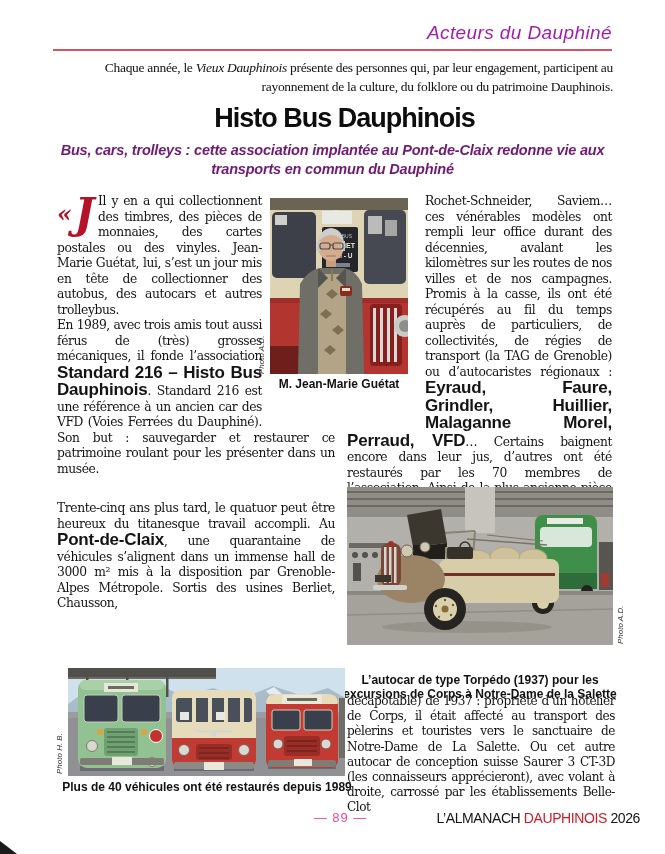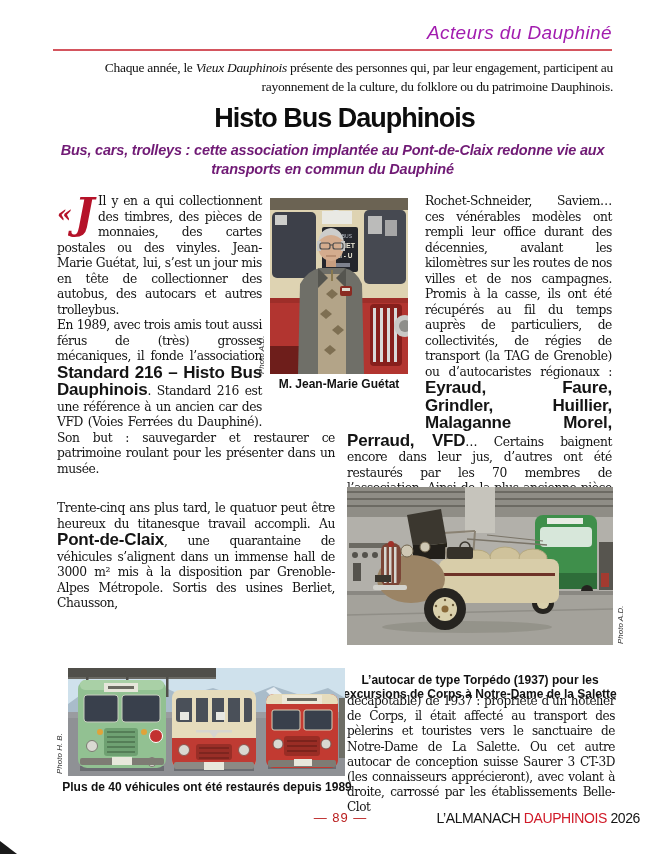--- a/index.html
+++ b/index.html
@@ -36,21 +36,21 @@
   .caption { position:absolute; font-family:"Liberation Sans", sans-serif; font-weight:bold; font-size:12px; line-height:1.18; text-align:center; color:#111; }
   #caption-guetat  { left:258px; top:377px; width:162px; }
   #caption-torpedo { left:340px; top:651px; width:280px;margin-top:22px; }
   #caption-buses   { left:57px;  top:780px; width:300px; }
 
   .credit { position:absolute; font-family:"Liberation Sans", sans-serif; font-style:italic; font-size:8px; color:#333; writing-mode:vertical-rl; transform:rotate(180deg); white-space:nowrap; }
   #credit-guetat  { left:257px; top:316px; height:58px; }
   #credit-torpedo { left:616px; top:586px; height:58px; }
   #credit-buses   { left:55px;  top:716px; height:58px; }
 
-  .footer-page { position:absolute; top:810px; left:0; width:665px; padding-left:16px; text-align:center; font-family:"Liberation Sans", sans-serif; font-size:13px; color:#b91c1c; letter-spacing:1px; }
+  .footer-page { position:absolute; top:810px; left:0; width:665px; padding-left:16px; text-align:center; font-family:"Liberation Sans", sans-serif; font-size:13px; color:#ec4899; letter-spacing:1px; }
   .footer-brand { position:absolute; top:810px; right:25px; font-family:"Liberation Sans", sans-serif; font-weight:normal; font-size:14px; letter-spacing:-0.4px; color:#141414; }
   .footer-brand .red { color:#d01a28; }
 
   .corner { position:absolute; left:0; bottom:0; width:0; height:0; border-bottom:13px solid #1a1a1a; border-right:17px solid transparent; }
 </style>
 </head>
 <body>
 
 <div class="header-title">Acteurs du Dauphiné</div>
 <div class="rule"></div>

